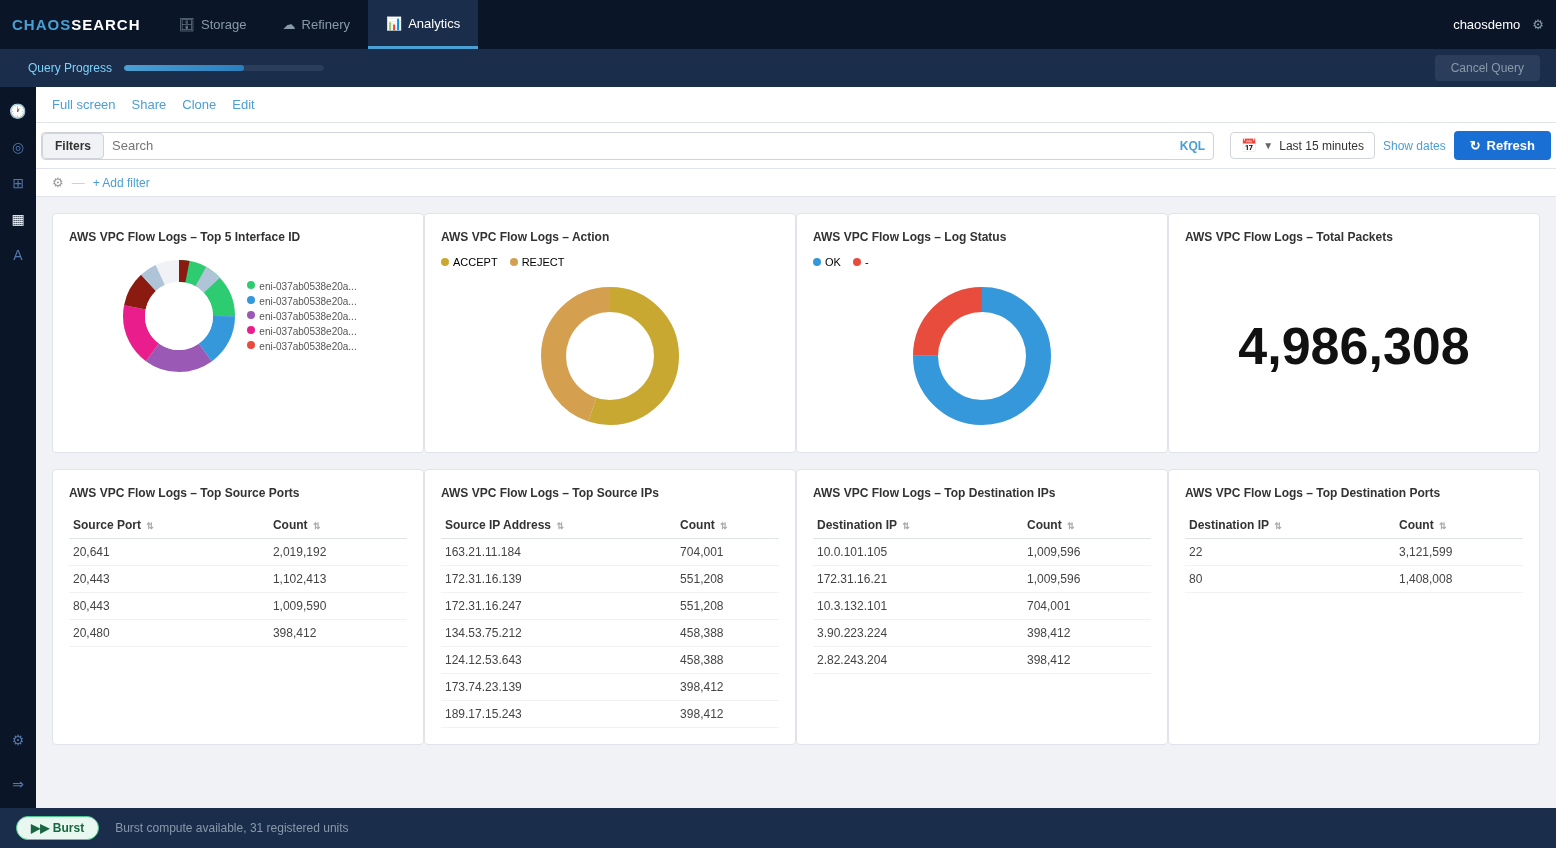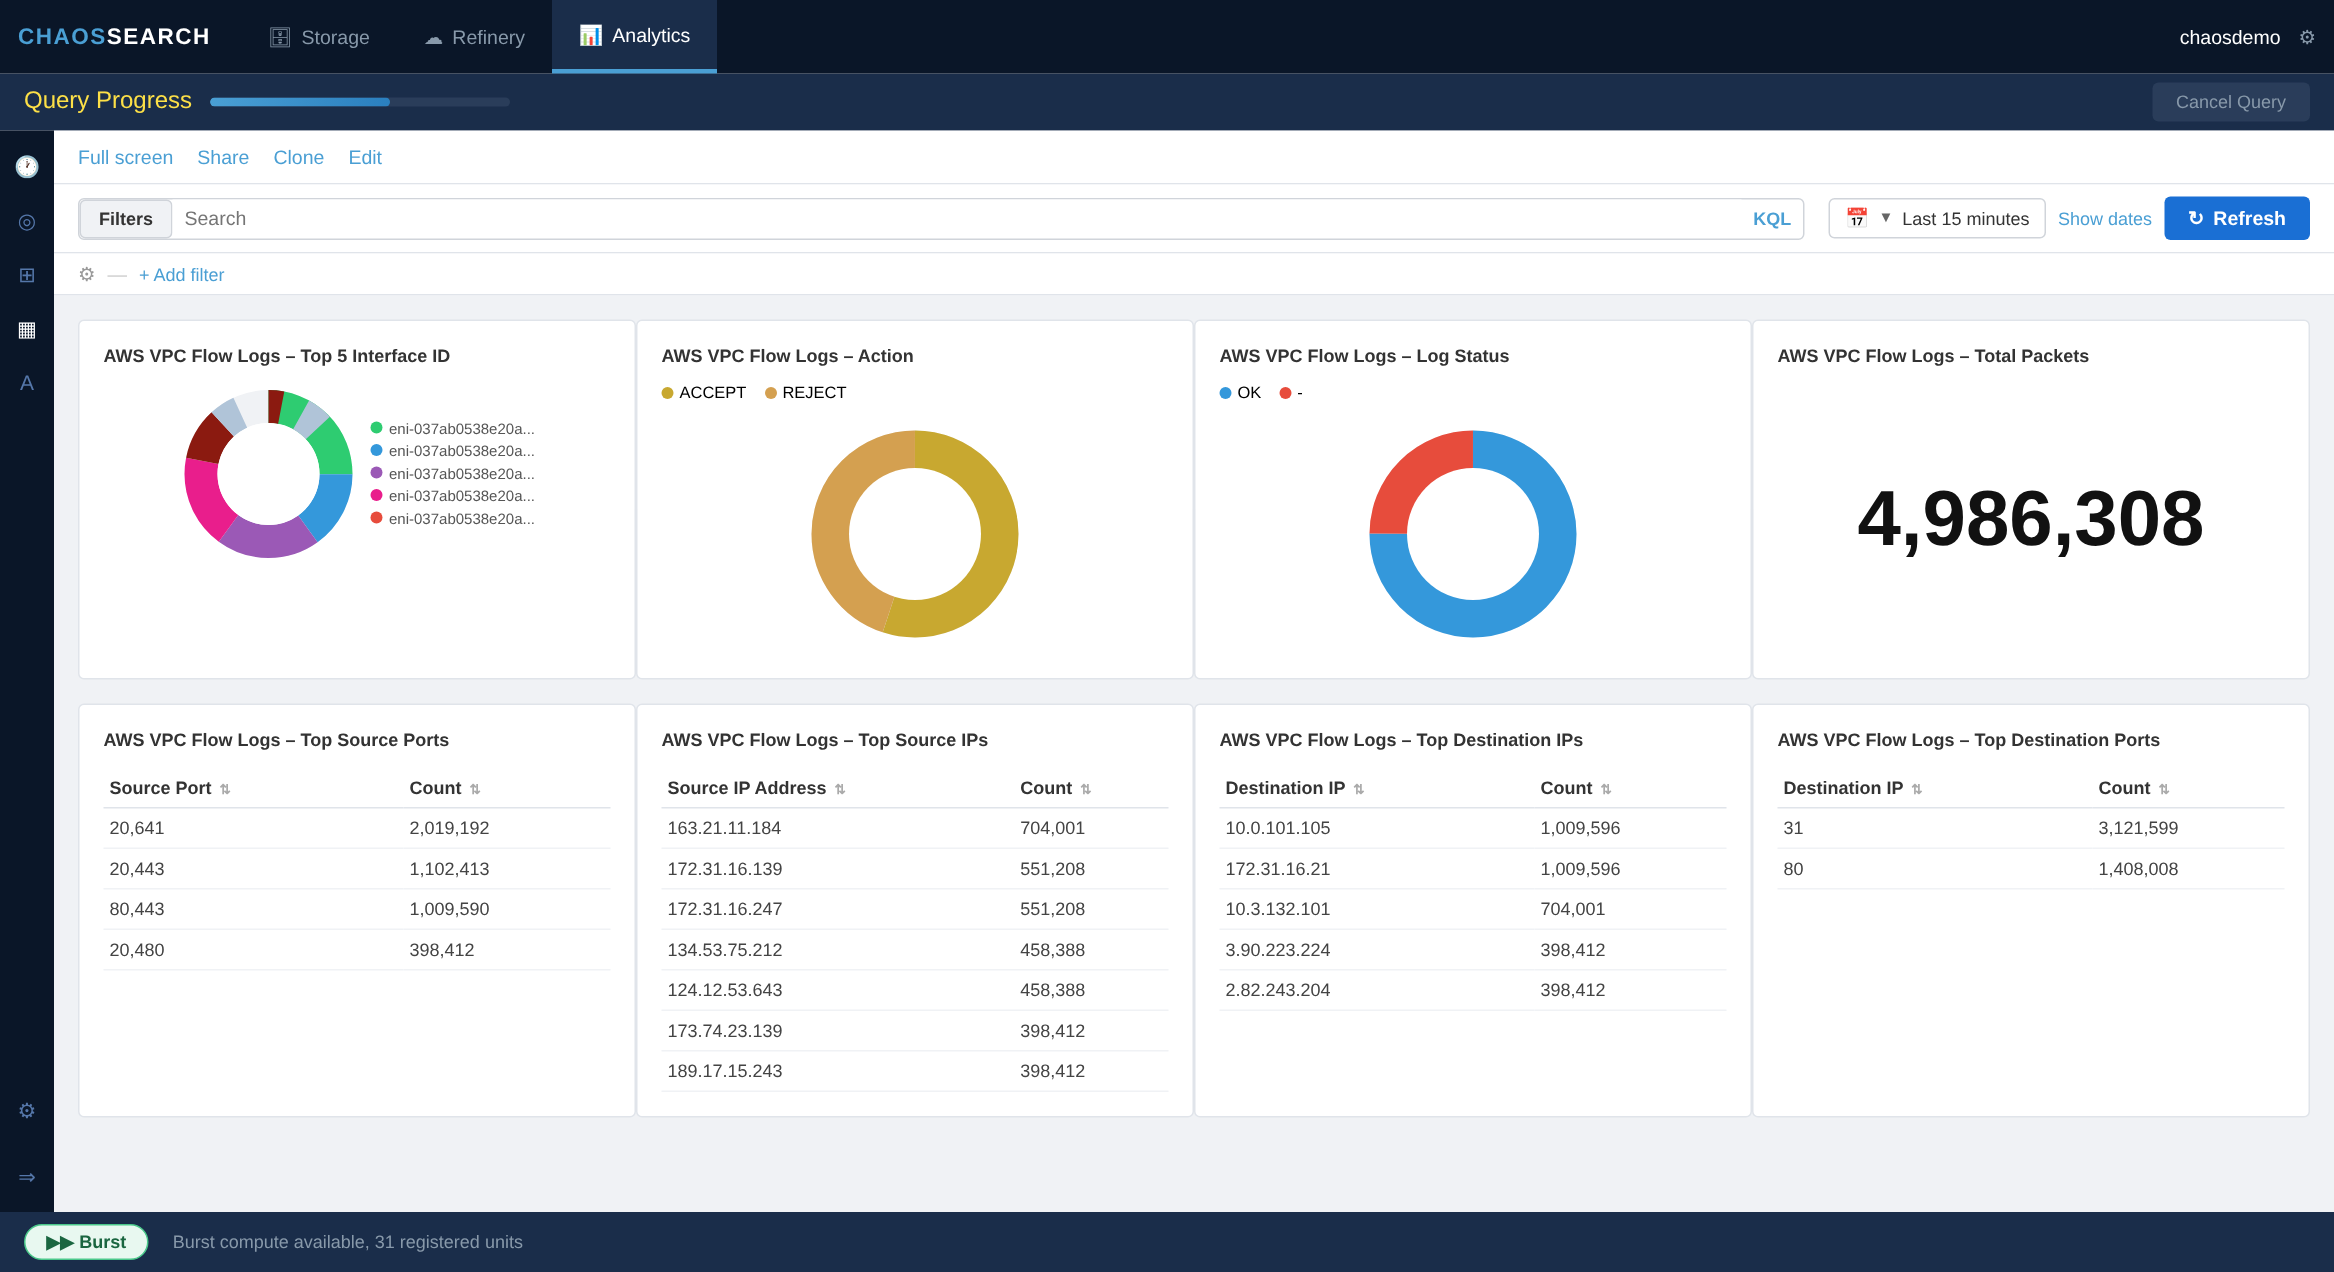--- a/index.html
+++ b/index.html
@@ -48,21 +48,21 @@
 
     
     .query-progress-bar {
       background: #1a2d4a;
       height: 38px;
       display: flex;
       align-items: center;
       padding: 0 16px;
       gap: 12px;
     }
-    .query-progress-label { color: #fde047; font-size: 16px; }
+    .query-progress-label { color: #7dd3fc; font-size: 12px; margin-left: 12px; }
     .progress-track {
       width: 200px;
       height: 6px;
       background: #2a3d5a;
       border-radius: 3px;
       overflow: hidden;
     }
     .progress-fill {
       width: 60%;
       height: 100%;
@@ -94,21 +94,21 @@
       background: none;
       border: none;
       cursor: pointer;
       font-size: 13px;
       padding: 4px 0;
     }
 
     
     .filter-bar {
       background: white;
-      padding: 8px 16px;
+      padding: 8px 5px;
       display: flex;
       align-items: center;
       gap: 8px;
       border-bottom: 1px solid #e0e4ea;
     }
     .filter-label {
       background: #f0f2f5;
       border: 1px solid #d0d4da;
       color: #333;
       padding: 5px 12px;
@@ -634,21 +634,21 @@
           <div class="widget-title">AWS VPC Flow Logs – Top Destination Ports</div>
           <table class="data-table">
             <thead>
               <tr>
                 <th>Destination IP <span class="sort-icon">⇅</span></th>
                 <th>Count <span class="sort-icon">⇅</span></th>
               </tr>
             </thead>
             <tbody id="dest-ports-body">
             <tr>
-                  <td>31</td>
+                  <td>22</td>
                   <td>3,121,599</td>
                 </tr>
                 <tr>
                   <td>80</td>
                   <td>1,408,008</td>
                 </tr>
               </tbody>
           </table>
         </div>
 

